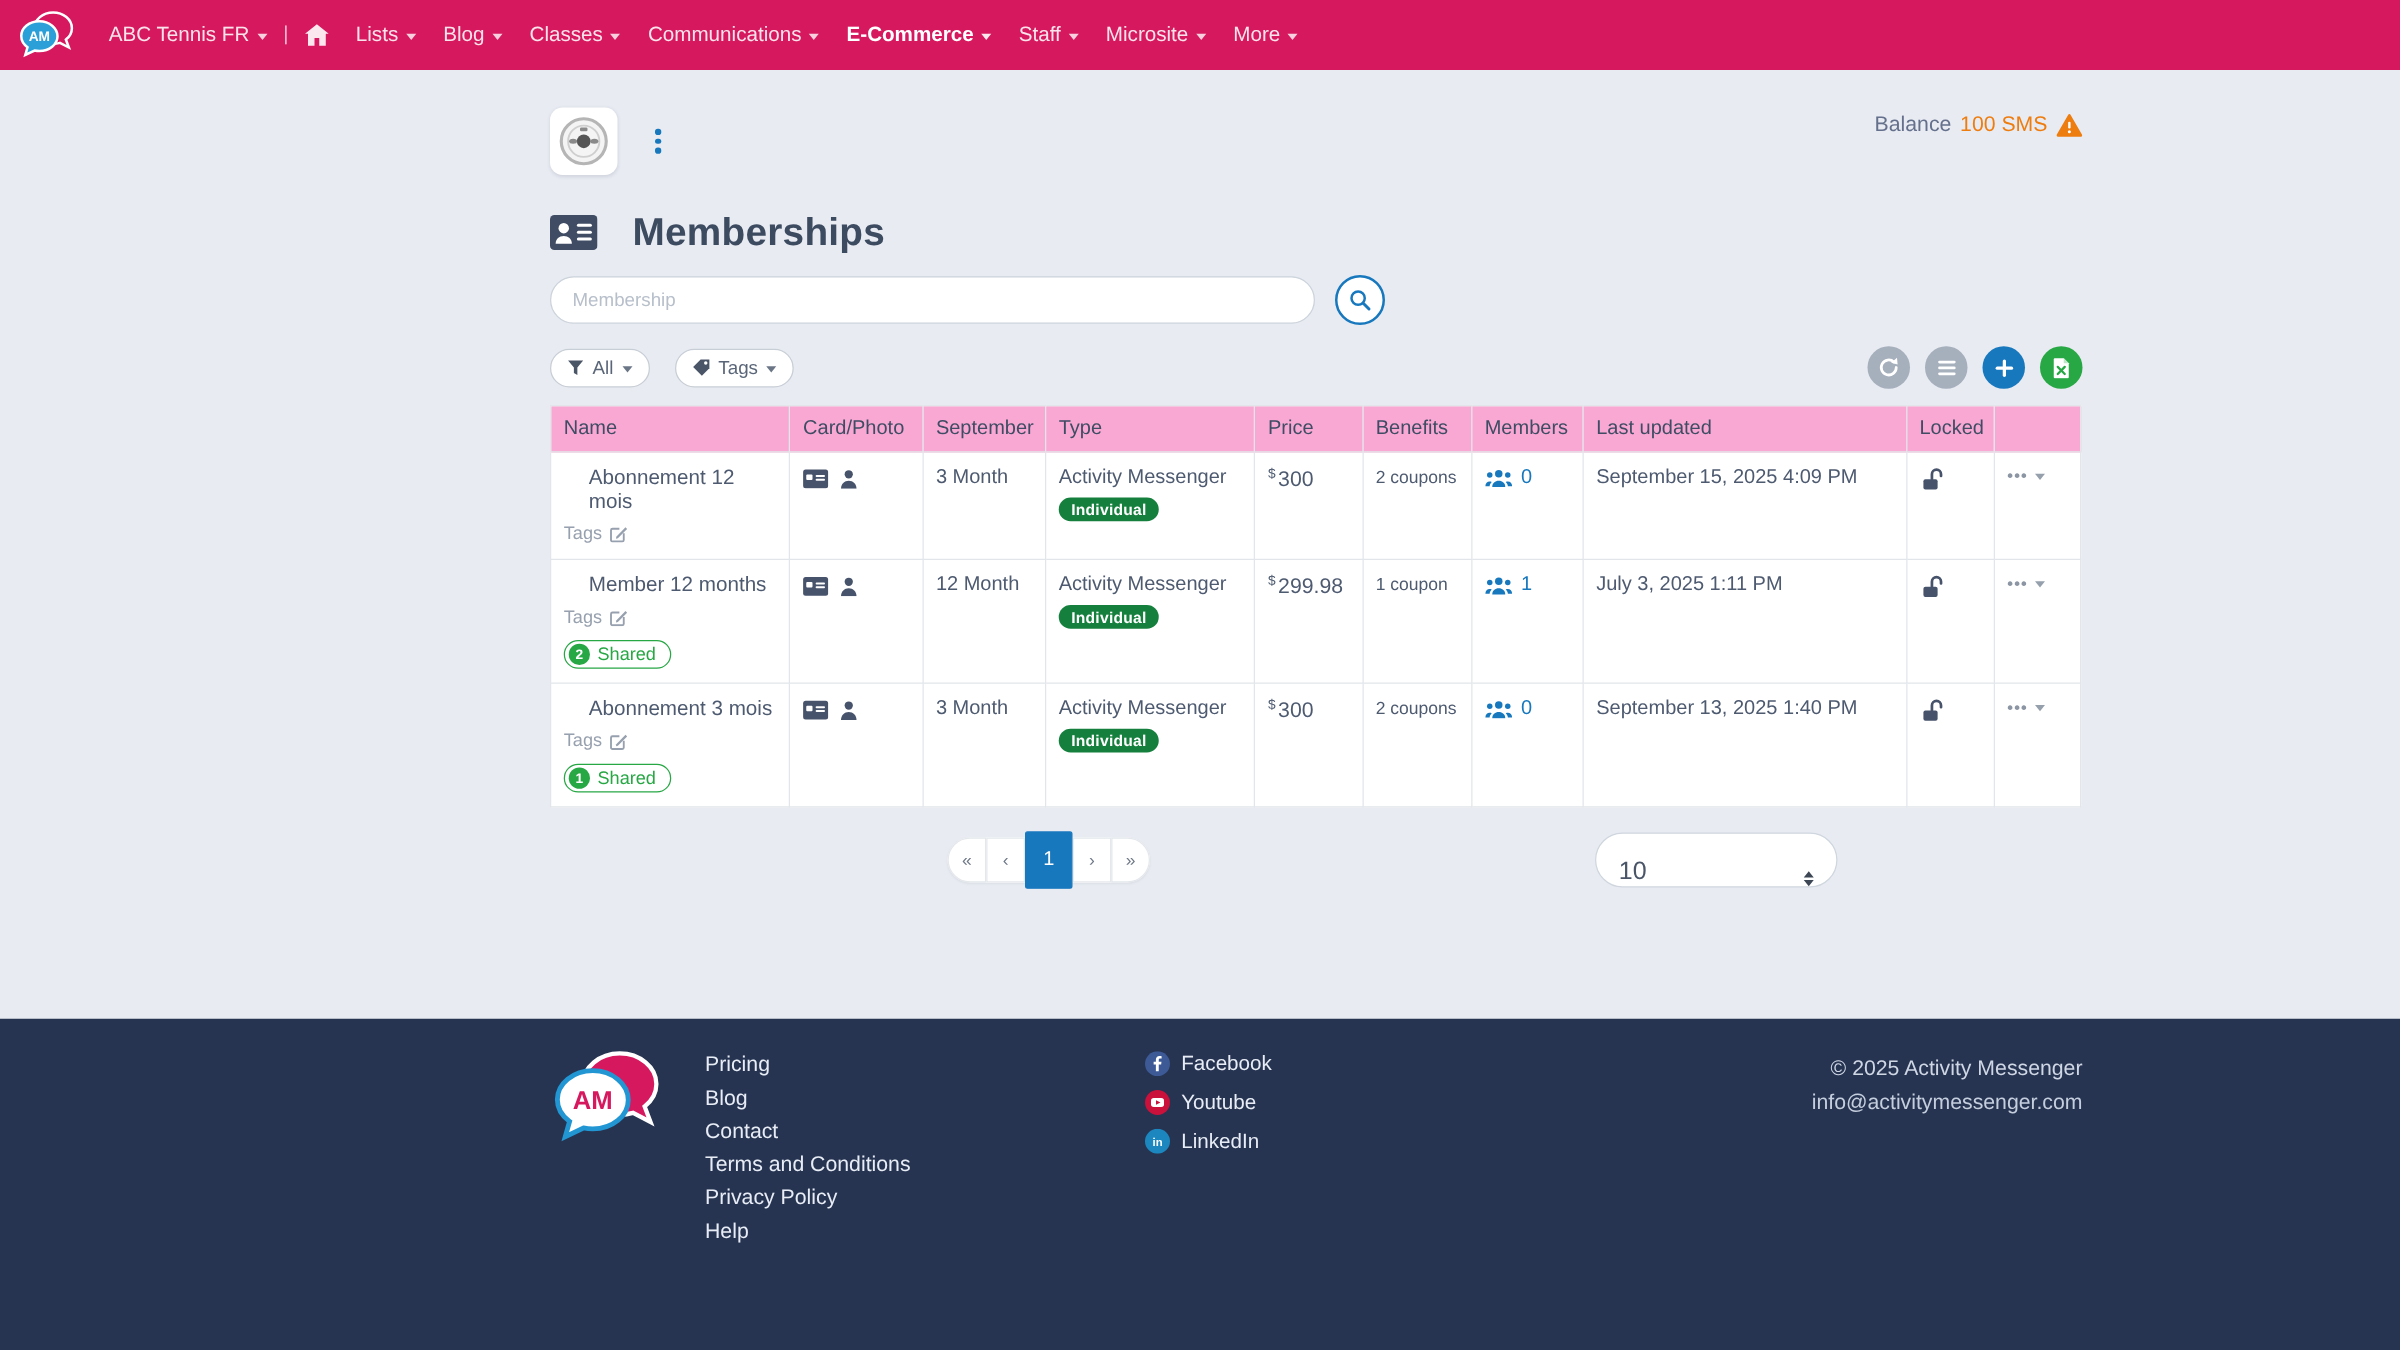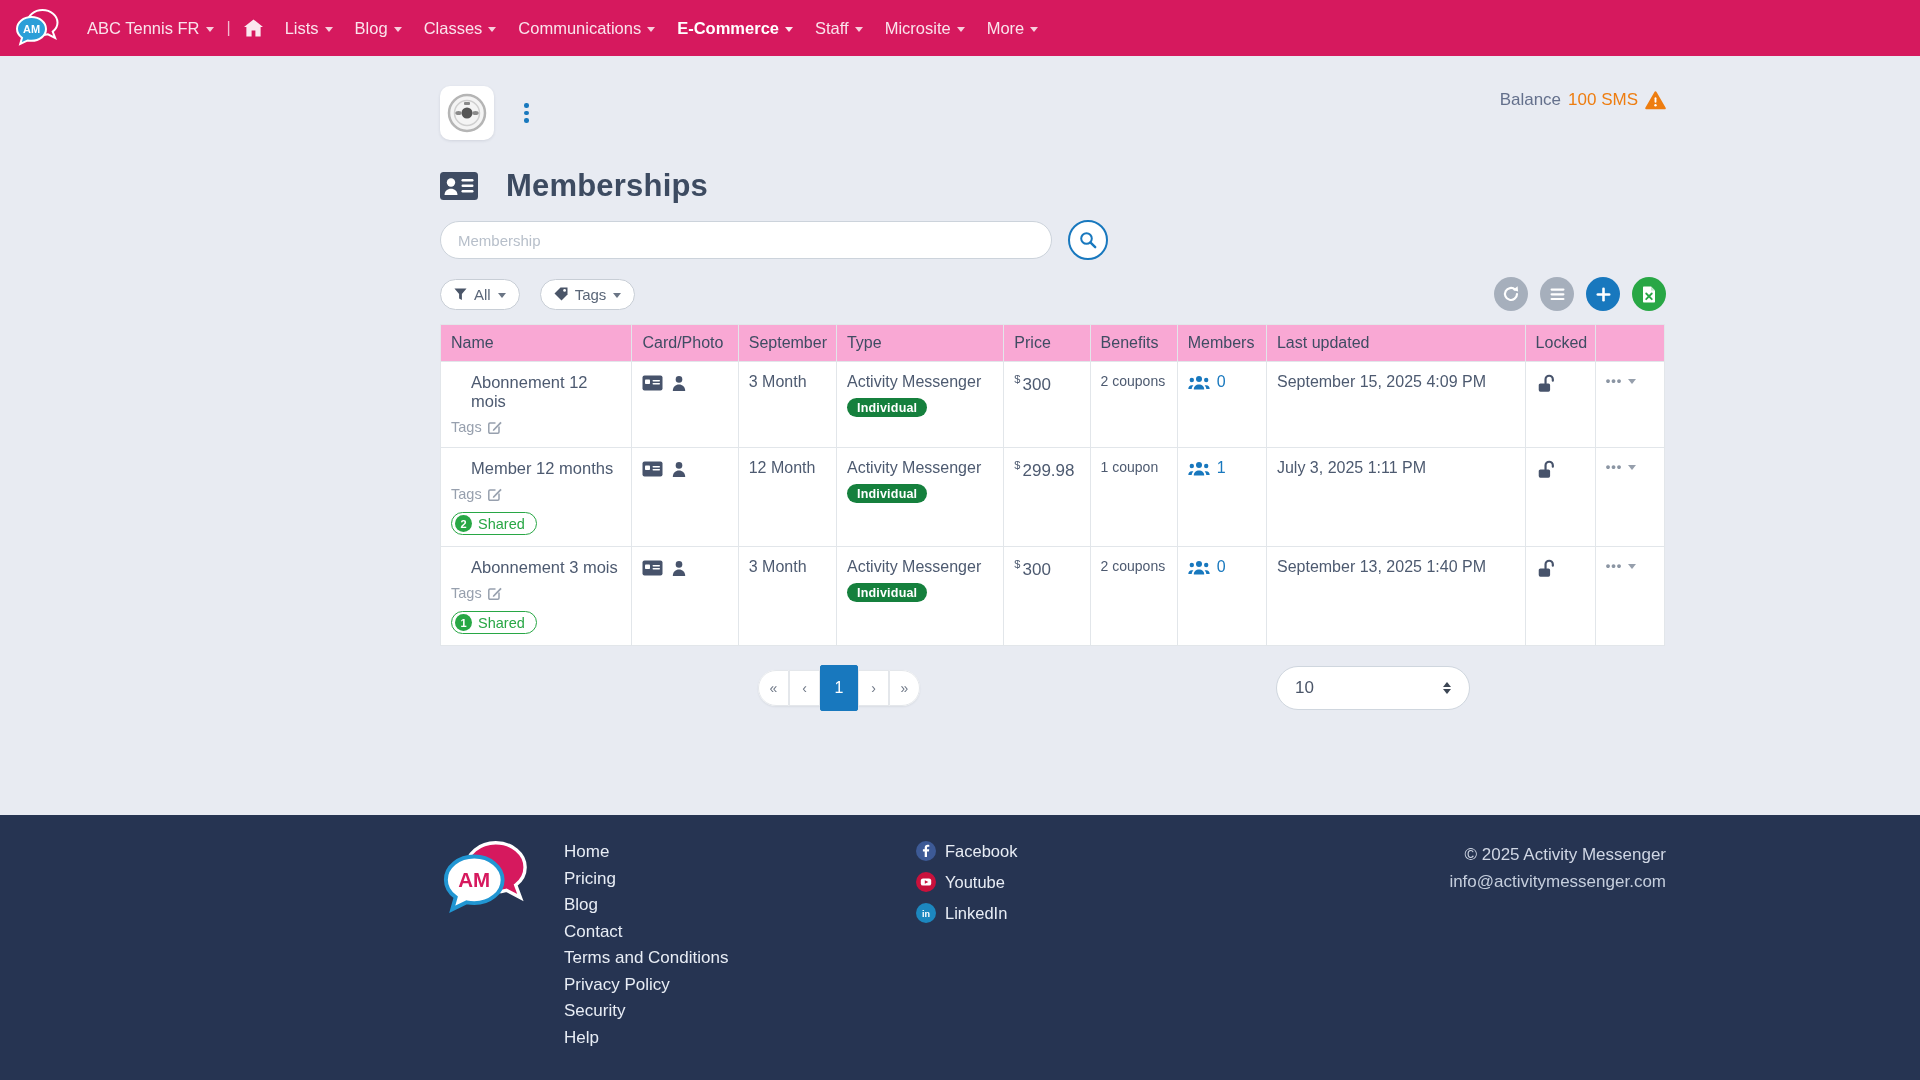--- a/index.html
+++ b/index.html
@@ -121,21 +121,21 @@
   .page-btn:first-child { border-radius:18px 0 0 18px; }
   .page-btn:last-child { border-radius:0 18px 18px 0; }
   .page-btn.active {
     background:#1878be; border-color:#1878be; color:#fff;
     min-width:38px; height:46px; margin:-5px 0; font-size:16px; z-index:2;
     border-radius:2px;
   }
   .size-select {
     margin-left:auto; margin-right:196px; width:194px; height:44px;
     border:1px solid #cfd6de; border-radius:22px; background:#fff;
-    display:flex; align-items:center; padding:0 18px; font-size:17px; color:#4a5568;
+    display:flex; align-items:flex-end; padding:0 18px; font-size:20px; color:#4a5568;
     cursor:pointer; position:relative;
   }
   .size-select .arrows { margin-left:auto; display:flex; flex-direction:column; gap:2px; }
   .size-select .arrows i { width:0; height:0; border-left:4.5px solid transparent; border-right:4.5px solid transparent; }
   .size-select .arrows .up { border-bottom:5.5px solid #3c4654; }
   .size-select .arrows .dn { border-top:5.5px solid #3c4654; }
   
   .footer { height:265px; background:#263452; padding-top:24px; }
   .footer-inner { width:1226px; margin-left:440px; display:flex; }
   .f-links { margin-left:34px; width:352px; display:flex; flex-direction:column; }
@@ -551,27 +551,25 @@
 <div class="footer">
   <div class="footer-inner">
     <span>
       <svg width="90" height="78" viewBox="0 0 92 78">
         <path d="M57 3c16.5 0 30 11.2 30 25 0 7.3-3.7 13.8-9.6 18.3l4.8 12.7-14.3-7.4c-3.4 1-7 1.5-10.9 1.5-16.5 0-30-11.2-30-25S40.5 3 57 3z" fill="#d6195e" stroke="#ffffff" stroke-width="3.5"></path>
         <path d="M35 17c-16 0-29 10.6-29 23.7 0 7.1 3.9 13.5 10 17.9L12.5 71l14.8-7.1c2.4.5 5 .8 7.7.8 16 0 29-10.6 29-23.7S51 17 35 17z" fill="#ffffff" stroke="#2196d3" stroke-width="4"></path>
         <text x="35" y="48" text-anchor="middle" font-size="21" font-weight="bold" fill="#d6195e" font-family="Liberation Sans, sans-serif">AM</text>
       </svg>
     </span>
     <div class="f-links">
-      <a>Home</a>
       <a>Pricing</a>
       <a>Blog</a>
       <a>Contact</a>
       <a>Terms and Conditions</a>
       <a>Privacy Policy</a>
-      <a>Security</a>
       <a>Help</a>
     </div>
     <div class="f-social">
       <div class="s-item">
         <svg width="20" height="20" viewBox="0 0 20 20">
           <circle cx="10" cy="10" r="10" fill="#3d5a96"></circle>
           <path d="M11 16 V10.5 h1.9 l.3-2.2 H11 V6.9 c0-.65.3-1.1 1.1-1.1 h1.2 V3.9 c-.4-.05-1-.1-1.7-.1-1.8 0-2.9 1.05-2.9 3 v1.5 H6.9 v2.2 h1.8 V16 z" fill="#ffffff"></path>
         </svg>
         <span>Facebook</span>
       </div>

